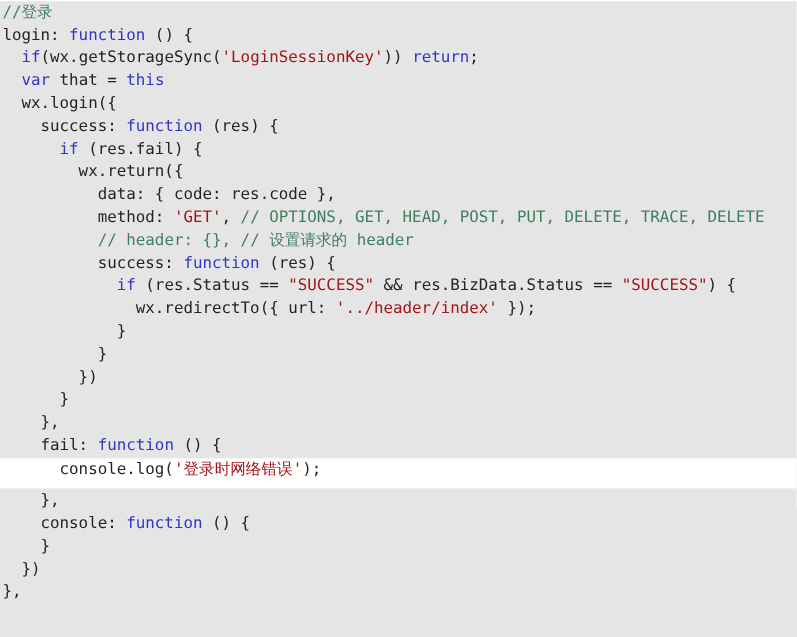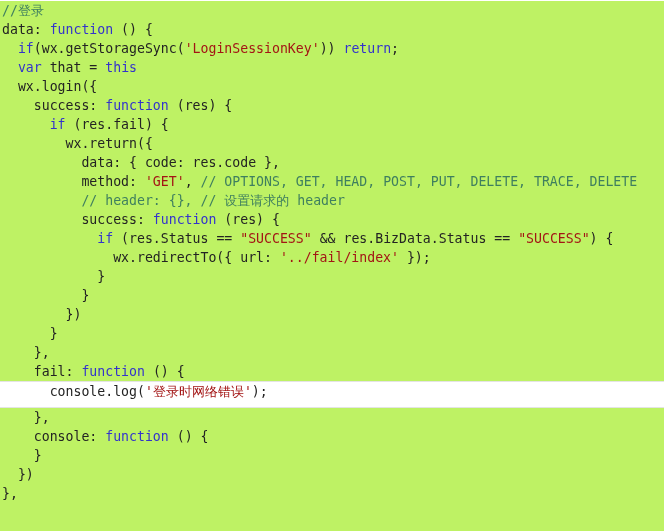--- a/index.html
+++ b/index.html
@@ -11,21 +11,21 @@
     width: 664px;
     height: 531px;
     overflow: hidden;
     font-family: "DejaVu Sans Mono", "Liberation Mono", monospace;
   }
 
   #code-block {
     position: relative;
     width: 664px;
     height: 531px;
-    background: #bef264;
+    background: #e5e5e5;
     padding: 0;
     box-sizing: border-box;
   }
 
   .code-line {
     position: relative;
     height: 19px;
     line-height: 19px;
     font-size: 13.2px;
     white-space: pre;
@@ -68,33 +68,33 @@
     color: #A31515;
     font-family: "DejaVu Sans", "Liberation Sans", sans-serif;
     font-size: 13px;
   }
 </style>
 </head>
 <body>
 
 <div id="code-block">
     <div class="code-line"><span class="tok-comment">//</span><span class="tok-cjk-comment">登录</span></div>
-    <div class="code-line"><span class="tok-plain">data: </span><span class="tok-keyword">function</span><span class="tok-plain"> () {</span></div>
+    <div class="code-line"><span class="tok-plain">login: </span><span class="tok-keyword">function</span><span class="tok-plain"> () {</span></div>
     <div class="code-line"><span class="tok-plain">  </span><span class="tok-keyword">if</span><span class="tok-plain">(wx.getStorageSync(</span><span class="tok-string">'LoginSessionKey'</span><span class="tok-plain">)) </span><span class="tok-keyword">return</span><span class="tok-plain">;</span></div>
     <div class="code-line"><span class="tok-plain">  </span><span class="tok-keyword">var</span><span class="tok-plain"> that = </span><span class="tok-keyword">this</span></div>
     <div class="code-line"><span class="tok-plain">  wx.login({</span></div>
     <div class="code-line"><span class="tok-plain">    success: </span><span class="tok-keyword">function</span><span class="tok-plain"> (res) {</span></div>
     <div class="code-line"><span class="tok-plain">      </span><span class="tok-keyword">if</span><span class="tok-plain"> (res.fail) {</span></div>
     <div class="code-line"><span class="tok-plain">        wx.return({</span></div>
     <div class="code-line"><span class="tok-plain">          data: { code: res.code },</span></div>
     <div class="code-line"><span class="tok-plain">          method: </span><span class="tok-string">'GET'</span><span class="tok-plain">, </span><span class="tok-comment">// OPTIONS, GET, HEAD, POST, PUT, DELETE, TRACE, DELETE</span></div>
     <div class="code-line"><span class="tok-plain">          </span><span class="tok-comment">// header: {}, // </span><span class="tok-cjk-comment">设置请求的</span><span class="tok-comment"> header</span></div>
     <div class="code-line"><span class="tok-plain">          success: </span><span class="tok-keyword">function</span><span class="tok-plain"> (res) {</span></div>
     <div class="code-line"><span class="tok-plain">            </span><span class="tok-keyword">if</span><span class="tok-plain"> (res.Status == </span><span class="tok-string">"SUCCESS"</span><span class="tok-plain"> &amp;&amp; res.BizData.Status == </span><span class="tok-string">"SUCCESS"</span><span class="tok-plain">) {</span></div>
-    <div class="code-line"><span class="tok-plain">              wx.redirectTo({ url: </span><span class="tok-string">'../fail/index'</span><span class="tok-plain"> });</span></div>
+    <div class="code-line"><span class="tok-plain">              wx.redirectTo({ url: </span><span class="tok-string">'../header/index'</span><span class="tok-plain"> });</span></div>
     <div class="code-line"><span class="tok-plain">            }</span></div>
     <div class="code-line"><span class="tok-plain">          }</span></div>
     <div class="code-line"><span class="tok-plain">        })</span></div>
     <div class="code-line"><span class="tok-plain">      }</span></div>
     <div class="code-line"><span class="tok-plain">    },</span></div>
     <div class="code-line"><span class="tok-plain">    fail: </span><span class="tok-keyword">function</span><span class="tok-plain"> () {</span></div>
     <div class="code-line highlight"><span class="tok-plain">      console.log(</span><span class="tok-string">'</span><span class="tok-cjk-string">登录时网络错误</span><span class="tok-string">'</span><span class="tok-plain">);</span></div>
     <div class="code-line"><span class="tok-plain">    },</span></div>
     <div class="code-line"><span class="tok-plain">    console: </span><span class="tok-keyword">function</span><span class="tok-plain"> () {</span></div>
     <div class="code-line"><span class="tok-plain">    }</span></div>

